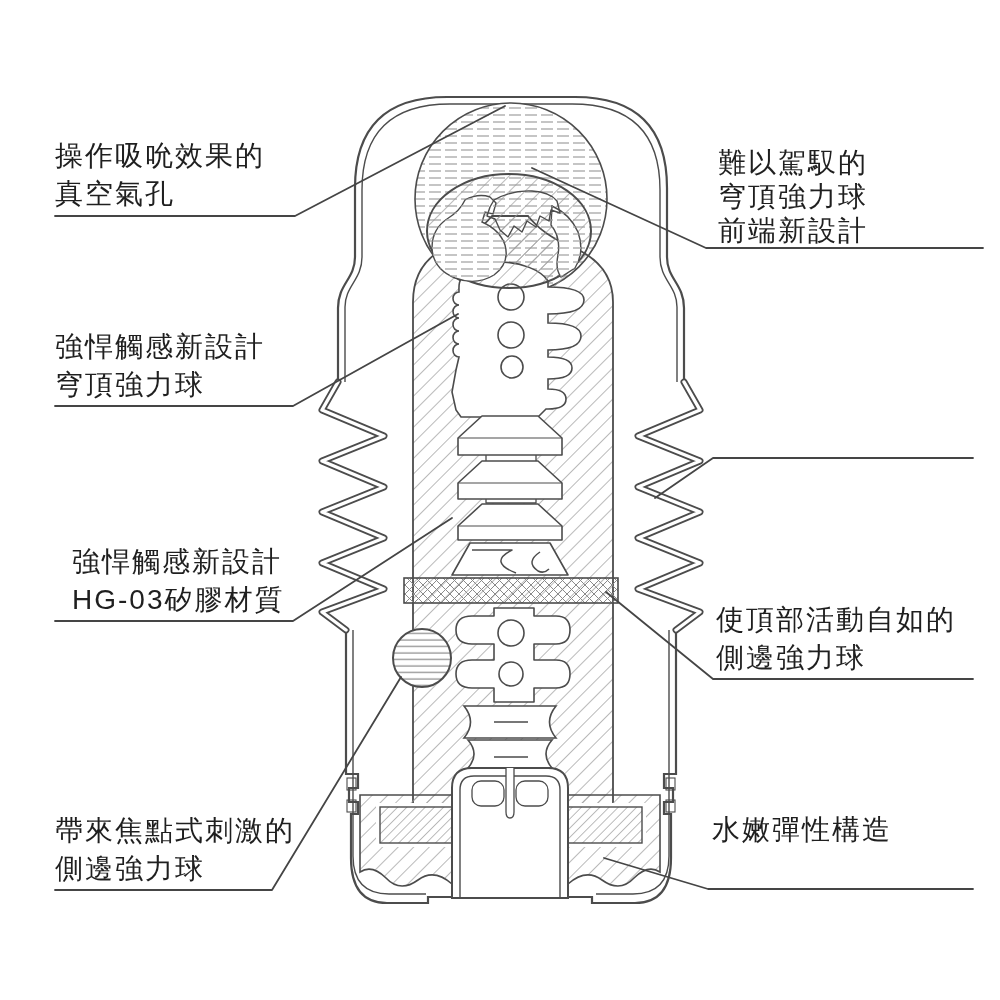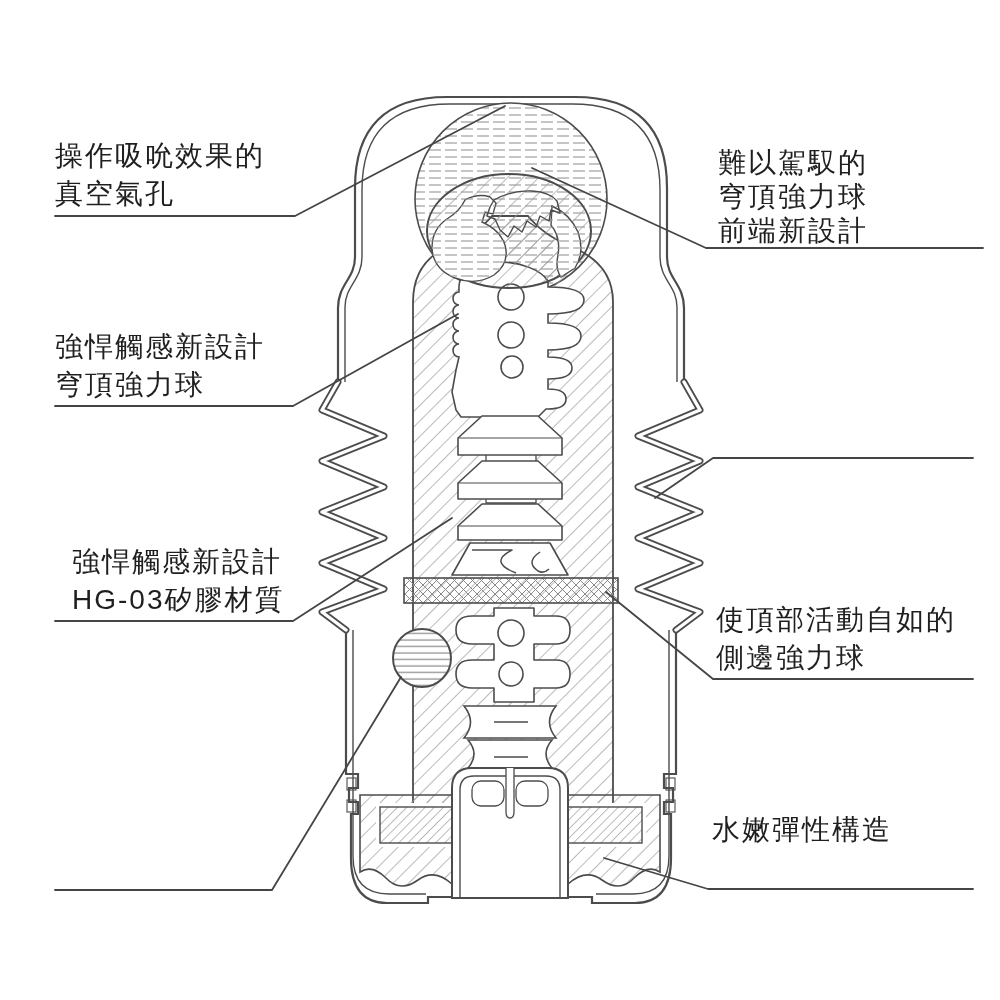--- a/index.html
+++ b/index.html
@@ -177,18 +177,22 @@
   <div class="label" style="left:72px;top:543px">
     <span class="ln">強悍觸感新設計</span>
     <span class="ln">HG-03矽膠材質</span>
   </div>
 
   <div class="label" style="left:716px;top:601px">
     <span class="ln">使頂部活動自如的</span>
     <span class="ln">側邊強力球</span>
   </div>
 
+  <div class="label" style="left:55px;top:812px">
+    <span class="ln">帶來焦點式刺激的</span>
+    <span class="ln">側邊強力球</span>
+  </div>
 
   <div class="label" style="left:712px;top:811px">
     <span class="ln">水嫩彈性構造</span>
   </div>
 
 </div>
 
 </body></html>

